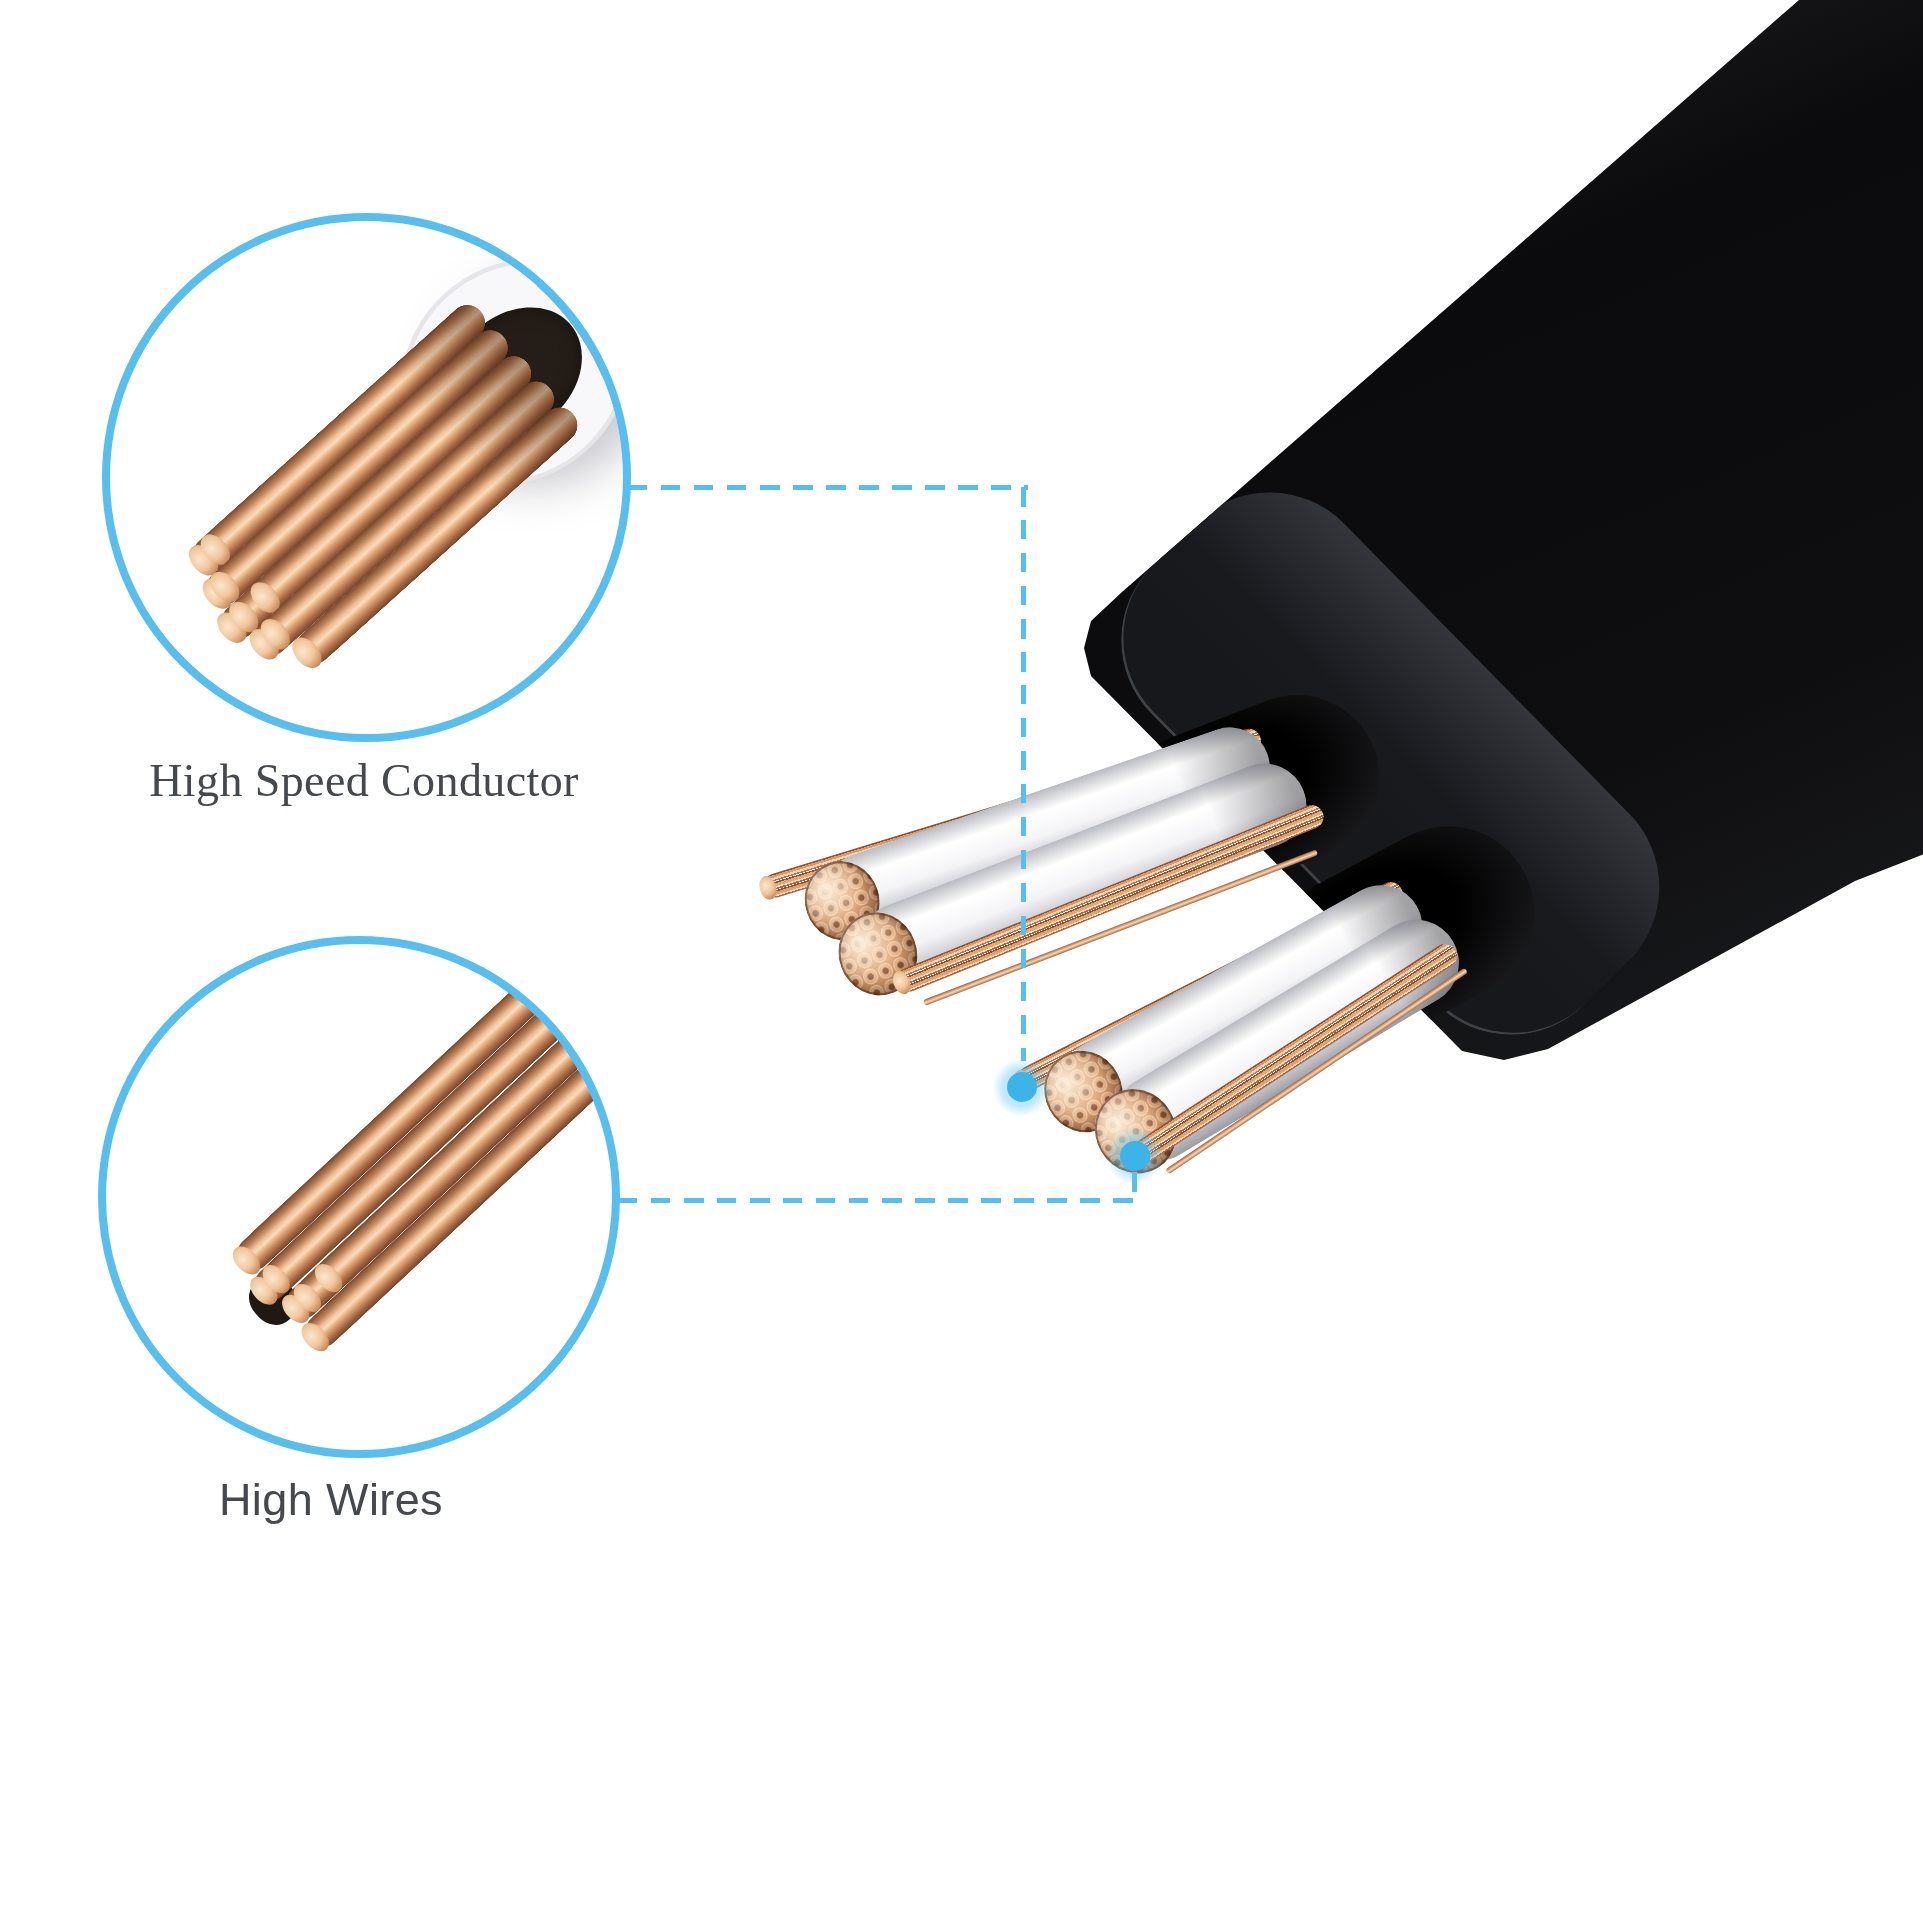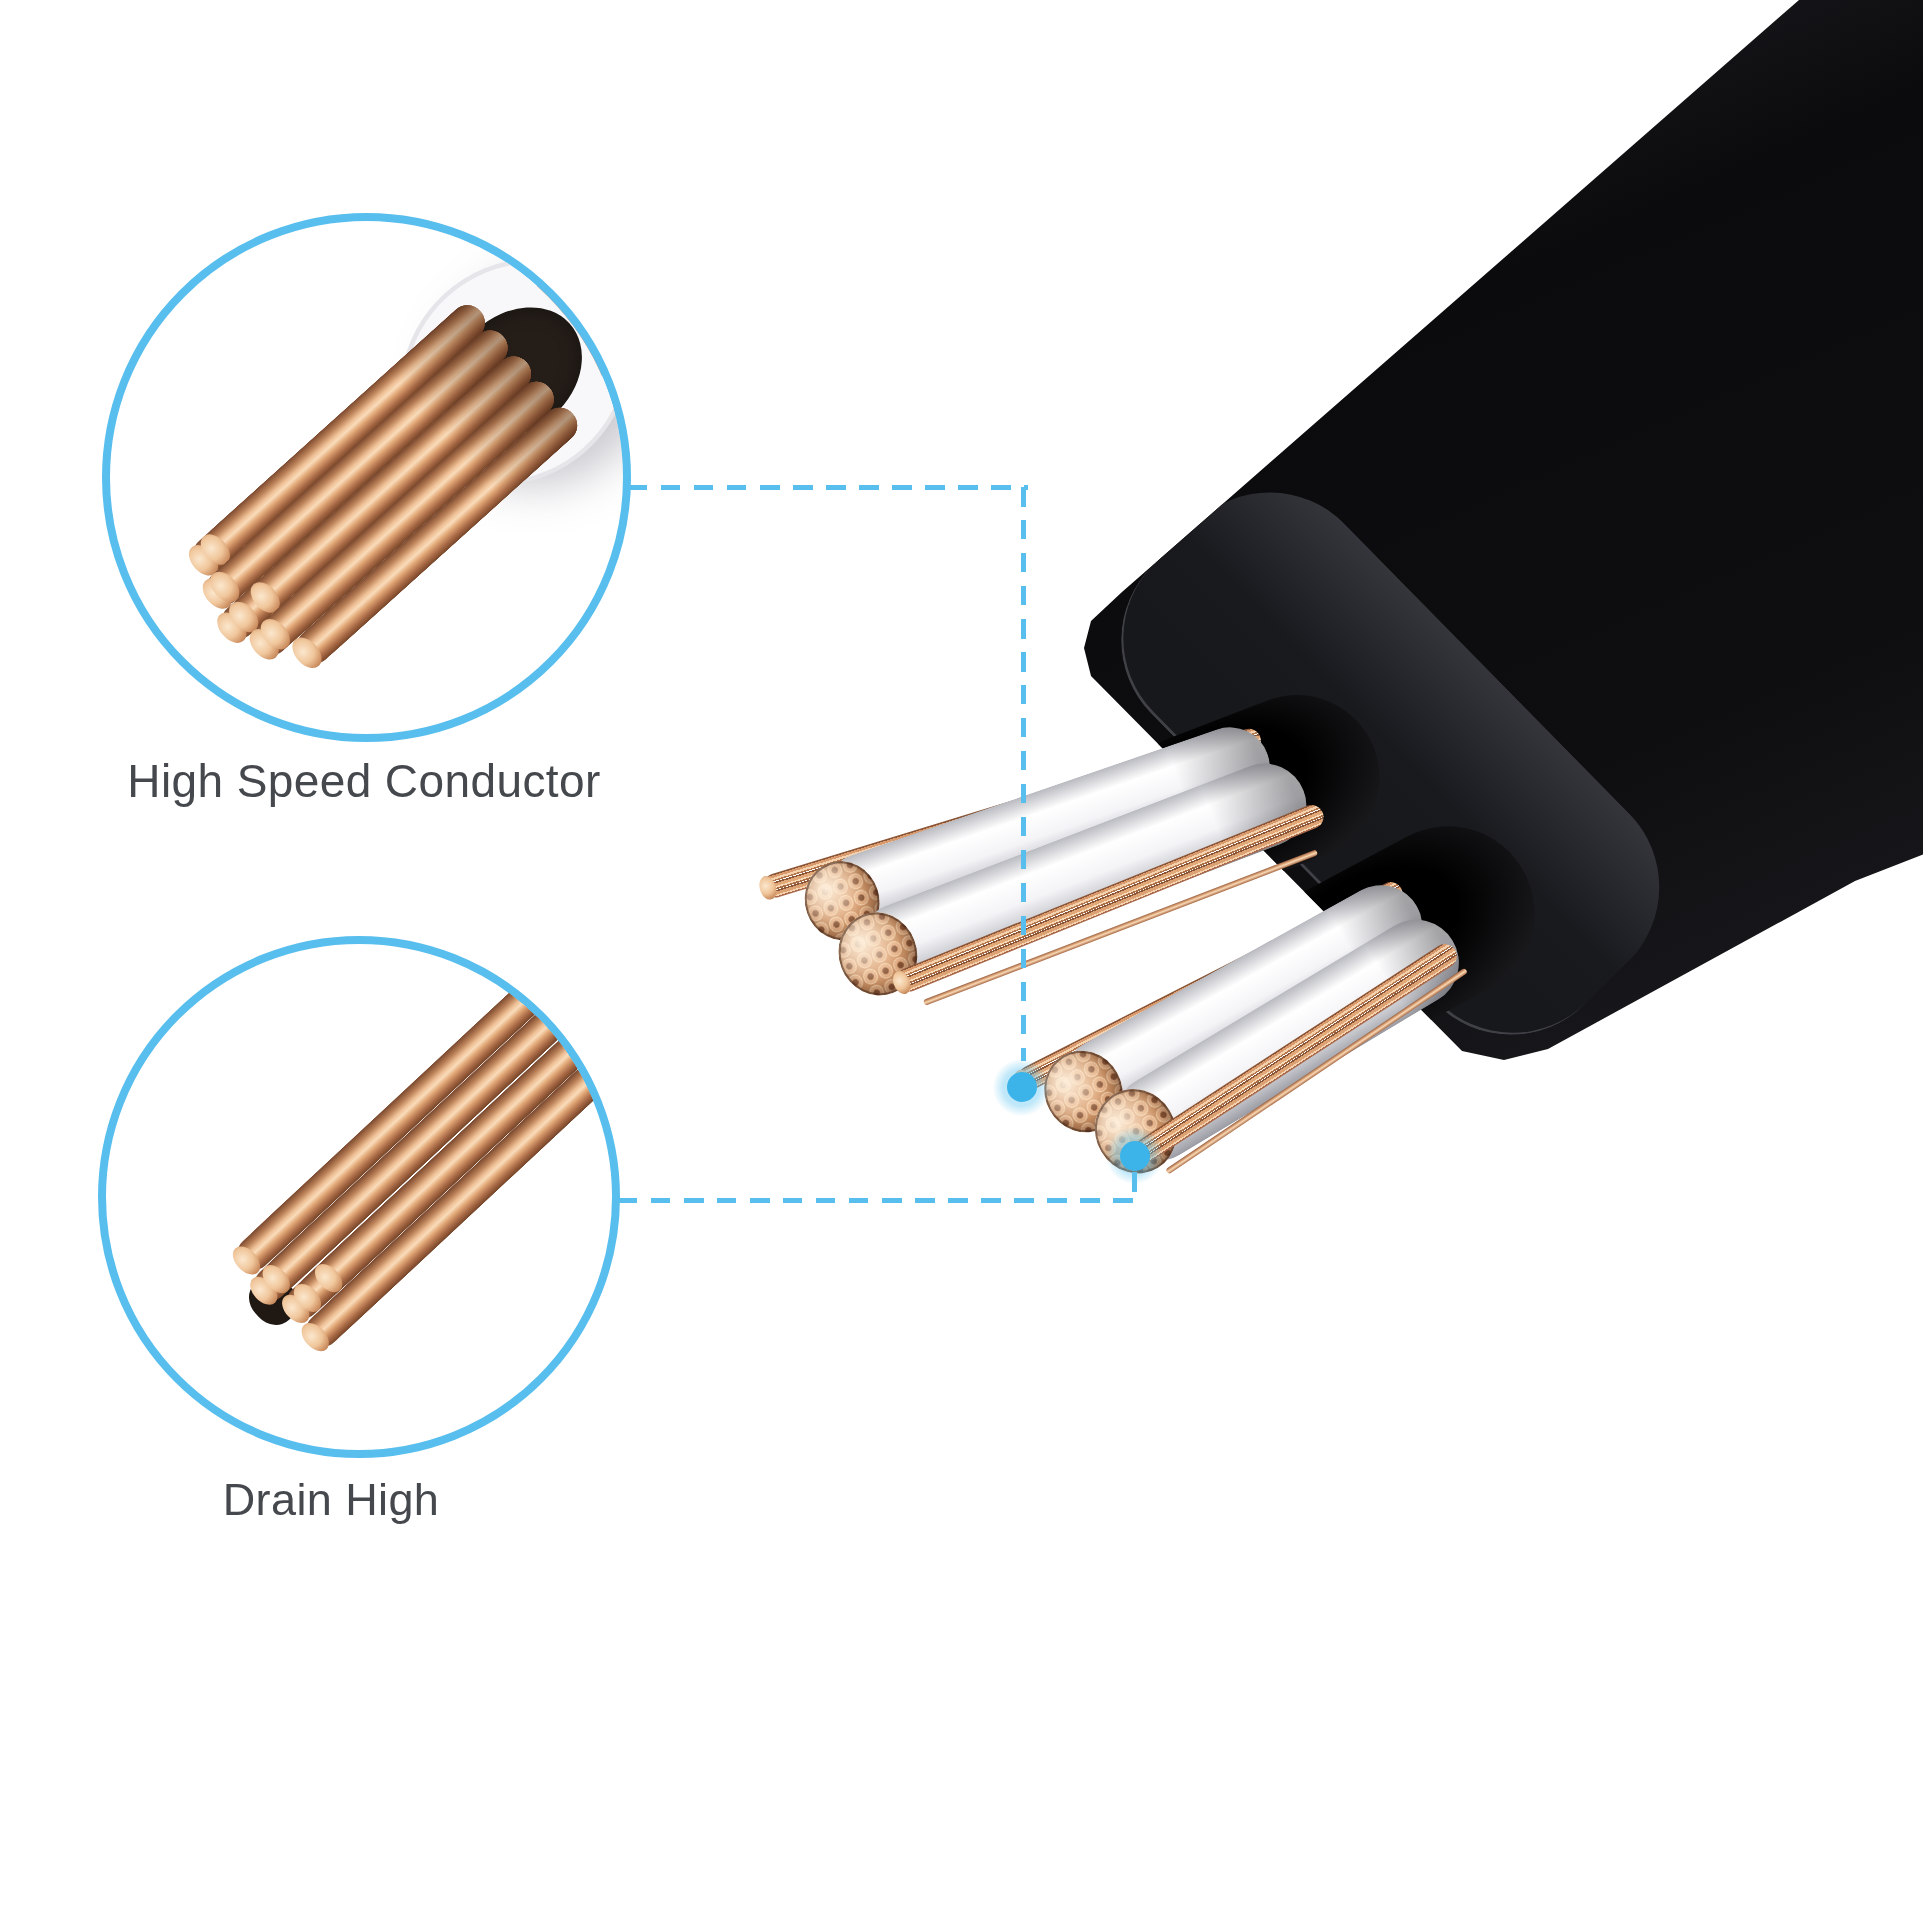--- a/index.html
+++ b/index.html
@@ -28,21 +28,21 @@
       linear-gradient(180deg,#7c4a30 0%,#b97f56 20%,#efc096 38%,#f9dcbb 50%,#e2a877 64%,#a96a46 84%,#774629 100%);}
   .strand-tip{position:absolute;left:-3.8px;top:0;border-radius:50%;
     background:radial-gradient(circle at 40% 40%,#fbe7cd 0%,#f0c69b 45%,#cf9365 75%,#a56840 100%);}
   .insulation-ring{position:absolute;left:-116px;top:-101px;width:233px;height:203px;border-radius:50%;
     border:44px solid #f8f8fa;background:#241d18;box-sizing:border-box;
     box-shadow:0 0 0 4.5px #e6e6ea,19.5px 25.6px 45px rgba(135,135,148,.45),inset 0 0 19.5px rgba(0,0,0,.35);}
   .drain-hole{position:absolute;border-radius:45%;background:#1f1813;}
 
   .callout-label{position:absolute;transform:translateX(-50%);white-space:nowrap;
     color:var(--label);letter-spacing:0.4px;}
-  #label1{left:364px;top:754px;font-size:46px;}
+  #label1{left:364px;top:754px;font-size:46px;font-family:Liberation Serif, serif;}
   #label2{left:331px;top:1474px;font-size:45px;}
 
   
   .dash-h{position:absolute;height:5.3px;
     background-image:repeating-linear-gradient(90deg,var(--accent) 0 19.5px,rgba(0,0,0,0) 19.5px 33px);}
   .dash-v{position:absolute;width:5.3px;
     background-image:repeating-linear-gradient(180deg,var(--accent) 0 19.5px,rgba(0,0,0,0) 19.5px 33px);}
   #dash-h1{left:628px;top:485px;width:400px;}
   #dash-v1{left:1021px;top:487px;height:574px;}
   #dash-h2{left:618px;top:1198px;width:520px;}
@@ -205,21 +205,21 @@
           <div class="strand-tip" style="width: 21px; height: 33px;"></div>
         </div>
         <div class="copper-strand" style="left: 33px; top: 35px; width: 676px; height: 33px;">
           <div class="strand-tip" style="width: 21px; height: 33px;"></div>
         </div>
         <div class="copper-strand" style="left: 6px; top: 35px; width: 676px; height: 33px;">
           <div class="strand-tip" style="width: 21px; height: 33px;"></div>
         </div>
       </div>
   </div>
-  <div id="label2" class="callout-label">Drain High</div>
+  <div id="label2" class="callout-label">High Wires</div>
 
   <div id="cable">
     <div id="cable-top"></div>
     <div id="cable-face"></div>
     <div id="slotL" class="mouth-slot"></div>
     <div id="slotR" class="mouth-slot"></div>
   </div>
 
   <div id="wires-layer" class="abs" style="left:0;top:0;">
       <div class="hair-strand" style="left: 788px; top: 870px; width: 481px; height: 6px; transform: rotate(-17deg);"></div>

